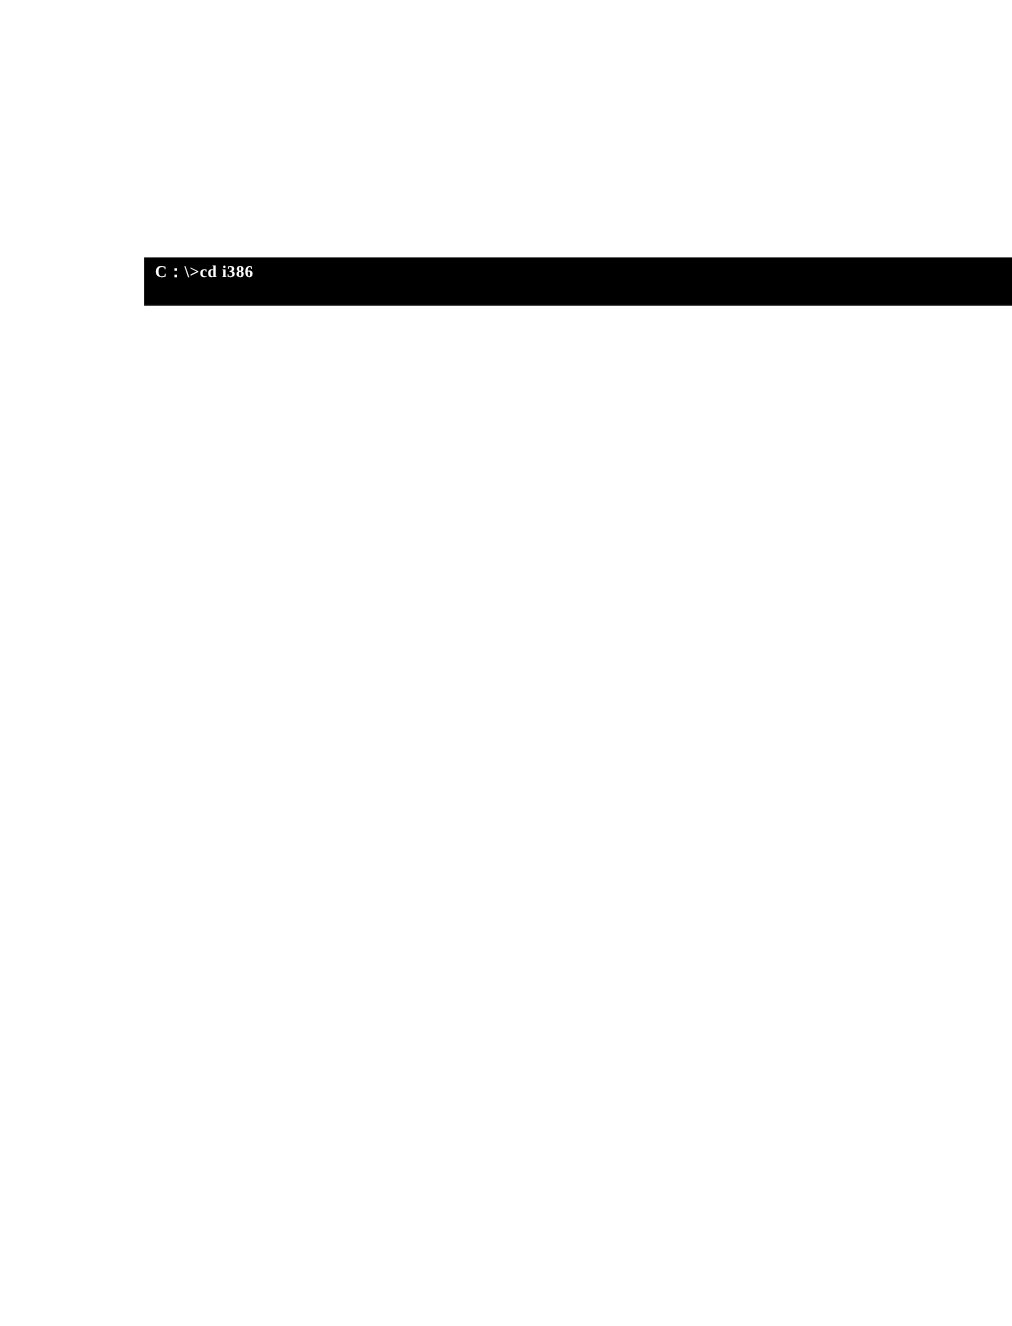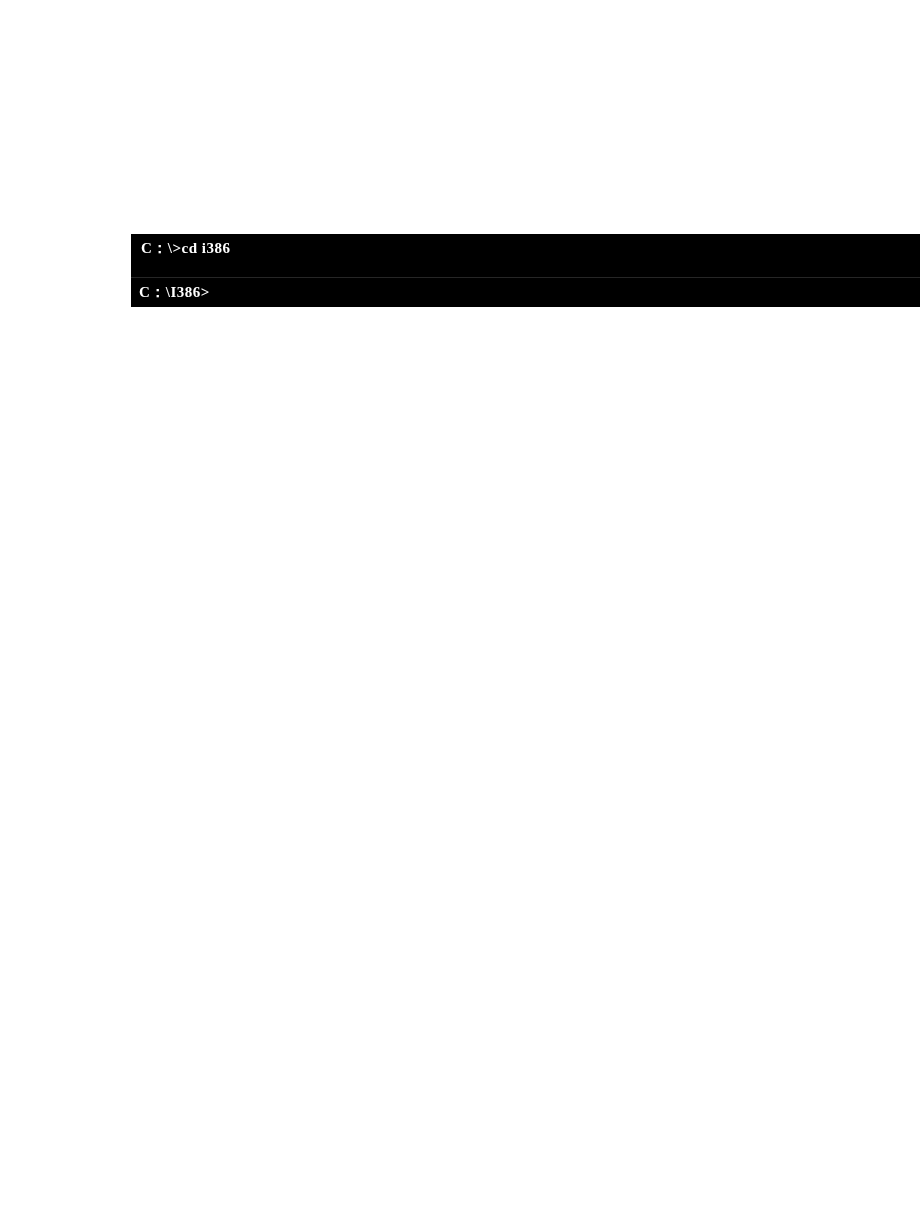--- a/index.html
+++ b/index.html
@@ -36,16 +36,13 @@
       letter-spacing: 0.5px;
     }
   </style>
 </head>
 <body>
 
 <div class="terminal-container">
   <div class="terminal-row first">
     <span class="prompt-prefix">C：\&gt;cd i386</span>
   </div>
-  <div class="terminal-row">
-    <span class="prompt-prefix">C：\I386&gt;</span>
-  </div>
 </div>
 
 </body></html>

